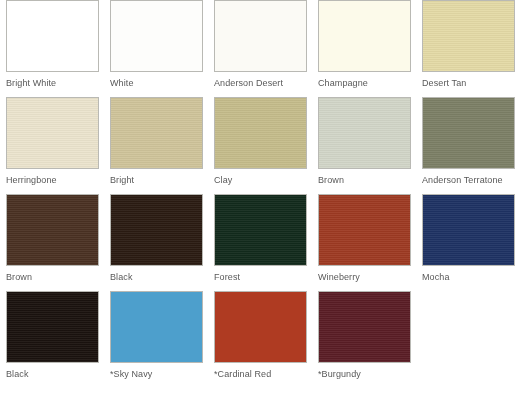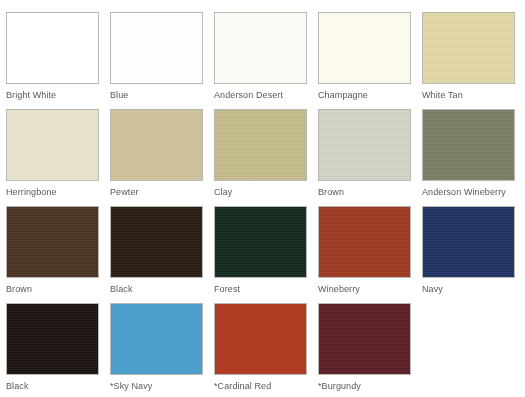--- a/index.html
+++ b/index.html
@@ -15,21 +15,21 @@
     font-family: "Liberation Sans", sans-serif;
     -webkit-font-smoothing: antialiased;
   }
 
   #swatch-chart {
     position: relative;
     width: 427px;
     height: 397px;
     background: #ffffff;
     box-sizing: border-box;
-    padding: 12px 0 0 6px;
+    padding: 0 0 0 6px;
   }
 
   .swatch-grid {
     display: grid;
     grid-template-columns: repeat(5, 104px);
     grid-template-rows: repeat(4, 97px);
     column-gap: 0px;
     row-gap: 0px;
   }
 
@@ -85,73 +85,73 @@
 
 <div id="swatch-chart">
 
   <div class="swatch-grid">
       <div class="swatch-cell">
         <div class="swatch-chip is-plain" style="background-color: rgb(255, 255, 255);"></div>
         <div class="swatch-label">Bright White</div>
       </div>
       <div class="swatch-cell">
         <div class="swatch-chip is-plain" style="background-color: rgb(253, 253, 251);"></div>
-        <div class="swatch-label">Blue</div>
+        <div class="swatch-label">White</div>
       </div>
       <div class="swatch-cell">
         <div class="swatch-chip is-plain" style="background-color: rgb(251, 250, 245);"></div>
         <div class="swatch-label">Anderson Desert</div>
       </div>
       <div class="swatch-cell">
         <div class="swatch-chip is-plain" style="background-color: rgb(252, 250, 234);"></div>
         <div class="swatch-label">Champagne</div>
       </div>
       <div class="swatch-cell">
         <div class="swatch-chip" style="background-color: rgb(228, 218, 166);"></div>
-        <div class="swatch-label">White Tan</div>
+        <div class="swatch-label">Desert Tan</div>
       </div>
       <div class="swatch-cell">
         <div class="swatch-chip" style="background-color: rgb(235, 228, 205);"></div>
         <div class="swatch-label">Herringbone</div>
       </div>
       <div class="swatch-cell">
         <div class="swatch-chip" style="background-color: rgb(207, 196, 154);"></div>
-        <div class="swatch-label">Pewter</div>
+        <div class="swatch-label">Bright</div>
       </div>
       <div class="swatch-cell">
         <div class="swatch-chip" style="background-color: rgb(197, 188, 139);"></div>
         <div class="swatch-label">Clay</div>
       </div>
       <div class="swatch-cell">
         <div class="swatch-chip" style="background-color: rgb(210, 214, 200);"></div>
         <div class="swatch-label">Brown</div>
       </div>
       <div class="swatch-cell">
         <div class="swatch-chip" style="background-color: rgb(124, 127, 102);"></div>
-        <div class="swatch-label">Anderson Wineberry</div>
+        <div class="swatch-label">Anderson Terratone</div>
       </div>
       <div class="swatch-cell">
         <div class="swatch-chip" style="background-color: rgb(74, 49, 34);"></div>
         <div class="swatch-label">Brown</div>
       </div>
       <div class="swatch-cell">
         <div class="swatch-chip" style="background-color: rgb(42, 27, 18);"></div>
         <div class="swatch-label">Black</div>
       </div>
       <div class="swatch-cell">
         <div class="swatch-chip" style="background-color: rgb(18, 42, 28);"></div>
         <div class="swatch-label">Forest</div>
       </div>
       <div class="swatch-cell">
         <div class="swatch-chip" style="background-color: rgb(158, 58, 34);"></div>
         <div class="swatch-label">Wineberry</div>
       </div>
       <div class="swatch-cell">
         <div class="swatch-chip" style="background-color: rgb(30, 50, 99);"></div>
-        <div class="swatch-label">Navy</div>
+        <div class="swatch-label">Mocha</div>
       </div>
       <div class="swatch-cell">
         <div class="swatch-chip" style="background-color: rgb(26, 18, 14);"></div>
         <div class="swatch-label">Black</div>
       </div>
       <div class="swatch-cell">
         <div class="swatch-chip is-plain" style="background-color: rgb(77, 159, 204);"></div>
         <div class="swatch-label">*Sky Navy</div>
       </div>
       <div class="swatch-cell">

